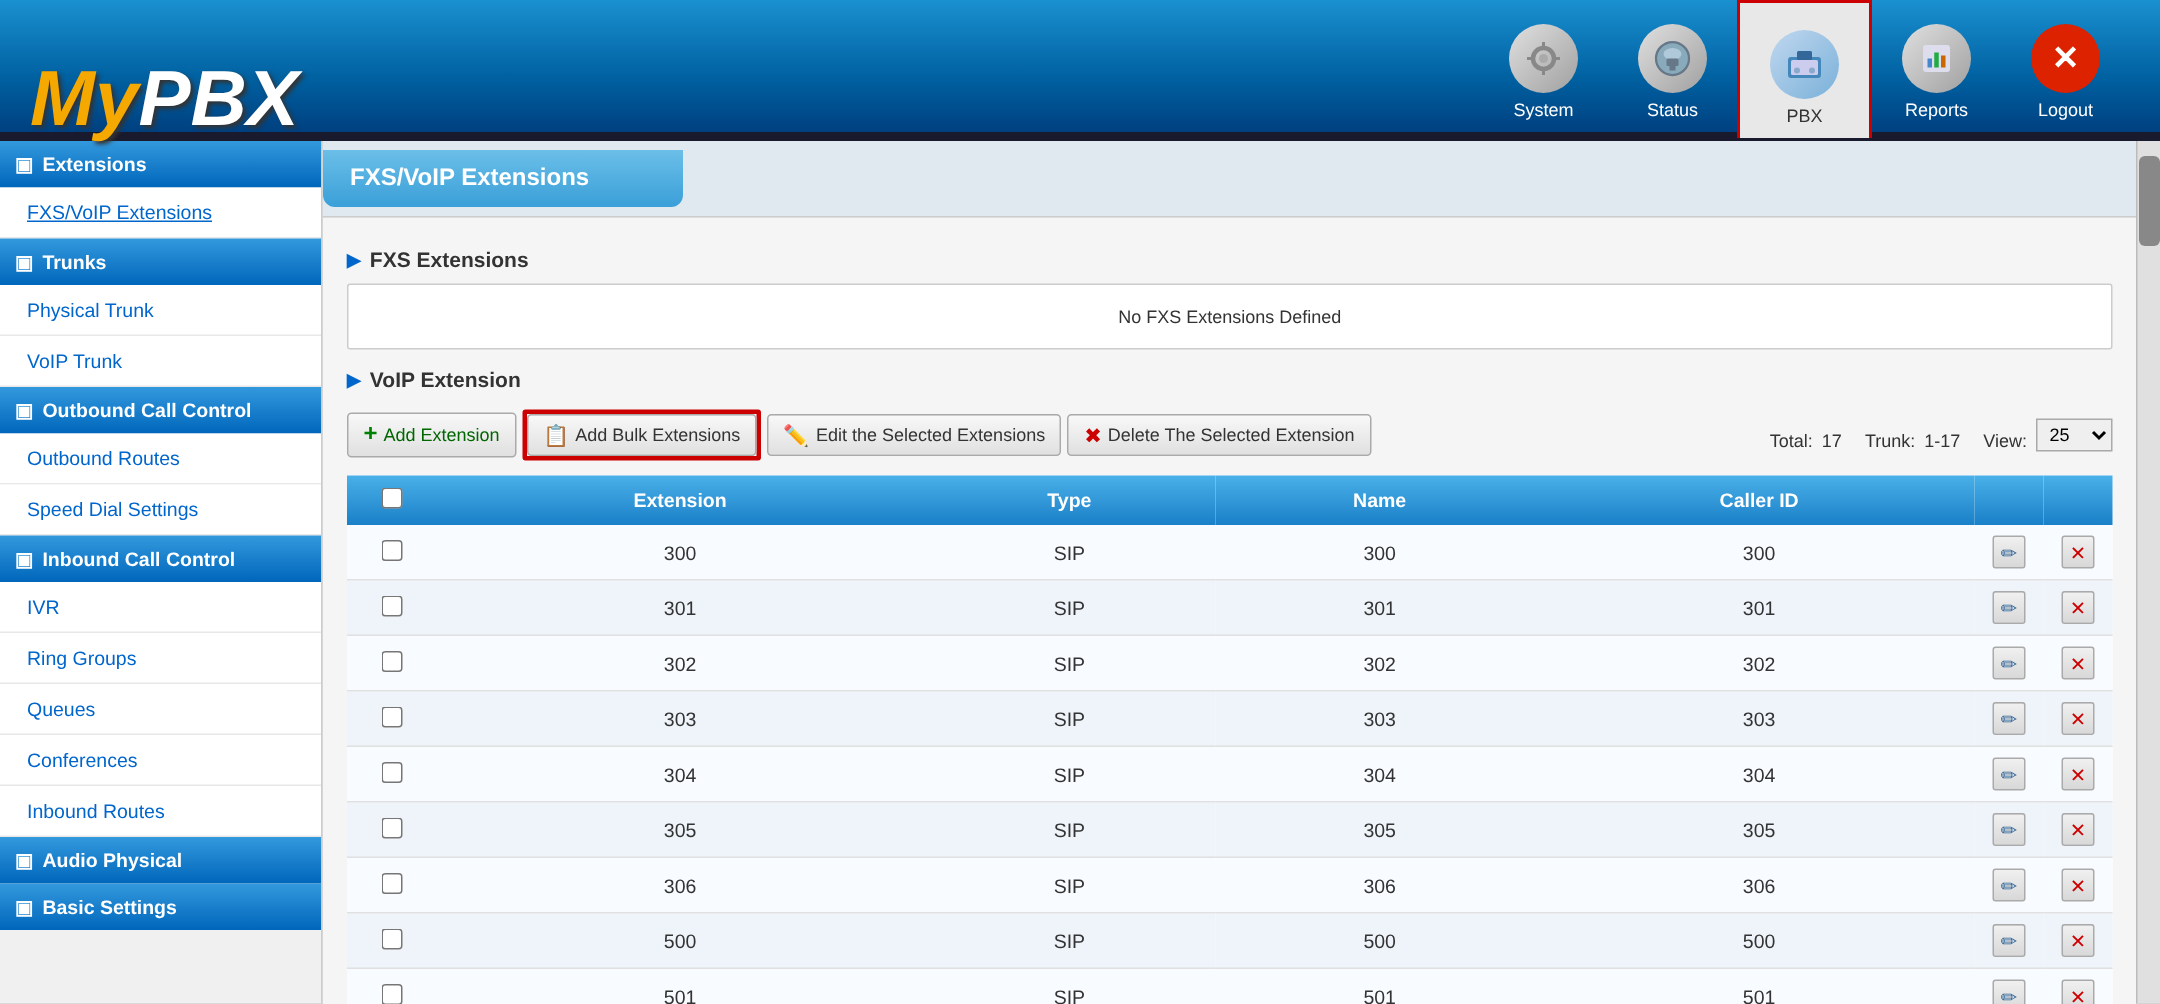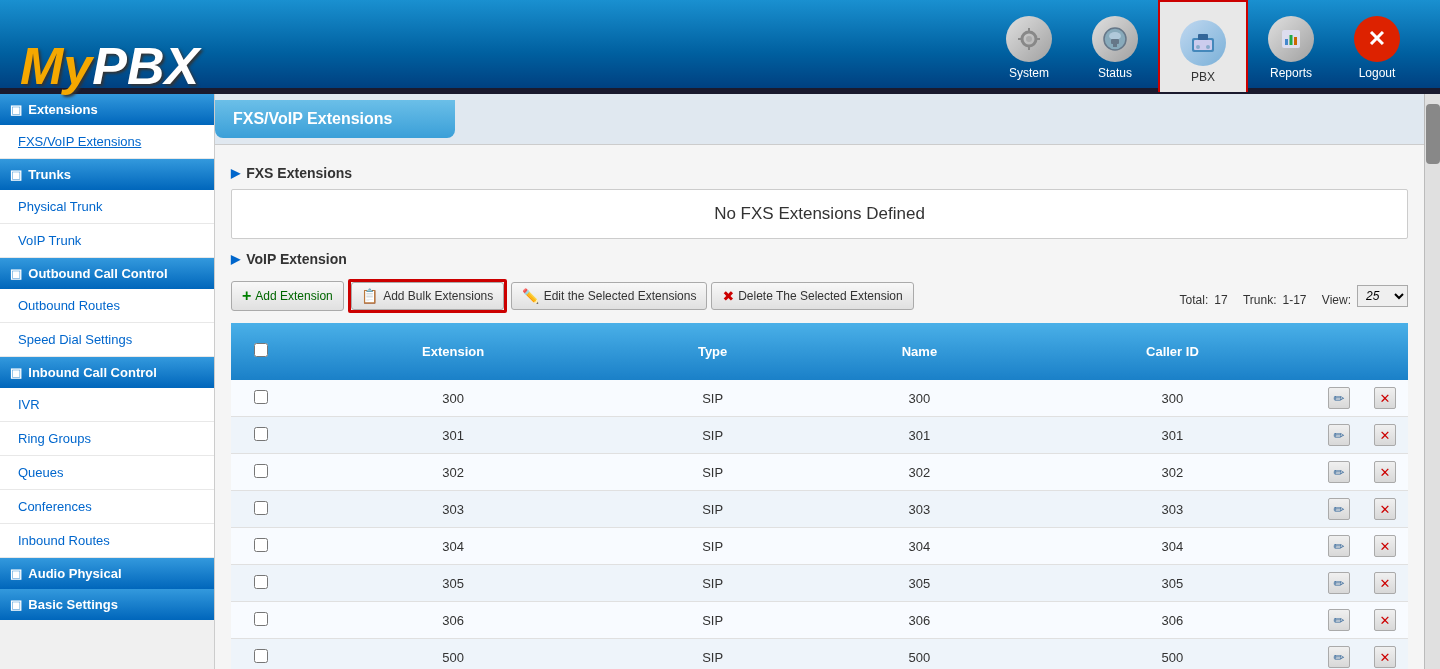--- a/index.html
+++ b/index.html
@@ -146,21 +146,21 @@
     }
     .section-arrow { color: #0066cc; font-size: 12px; }
 
     
     .no-ext-box {
       background: white;
       border: 1px solid #ccc;
       padding: 14px;
       text-align: center;
       color: #333;
-      font-size: 17px;
+      font-size: 12px;
       margin-bottom: 12px;
       border-radius: 2px;
     }
 
     
     .toolbar {
       display: flex;
       align-items: center;
       gap: 4px;
       margin-bottom: 6px;
@@ -186,34 +186,33 @@
       display: flex;
       align-items: flex-end;
       gap: 6px;
       font-size: 12px;
       color: #333;
     }
     .view-select {
       border: 1px solid #aaa;
       font-size: 12px;
       padding: 2px 4px;
-      font-style: italic;
     }
 
     
     .ext-table {
       width: 100%;
       border-collapse: collapse;
       background: white;
       font-size: 13px;
     }
     .ext-table th {
       background: linear-gradient(180deg, #4ab0e8 0%, #1a80c8 100%);
       color: white;
-      padding: 20px 10px;
+      padding: 8px 10px;
       text-align: center;
       font-weight: bold;
       font-size: 13px;
     }
     .ext-table td {
       padding: 7px 10px;
       text-align: center;
       border-bottom: 1px solid #e0e0e0;
       color: #333;
     }

